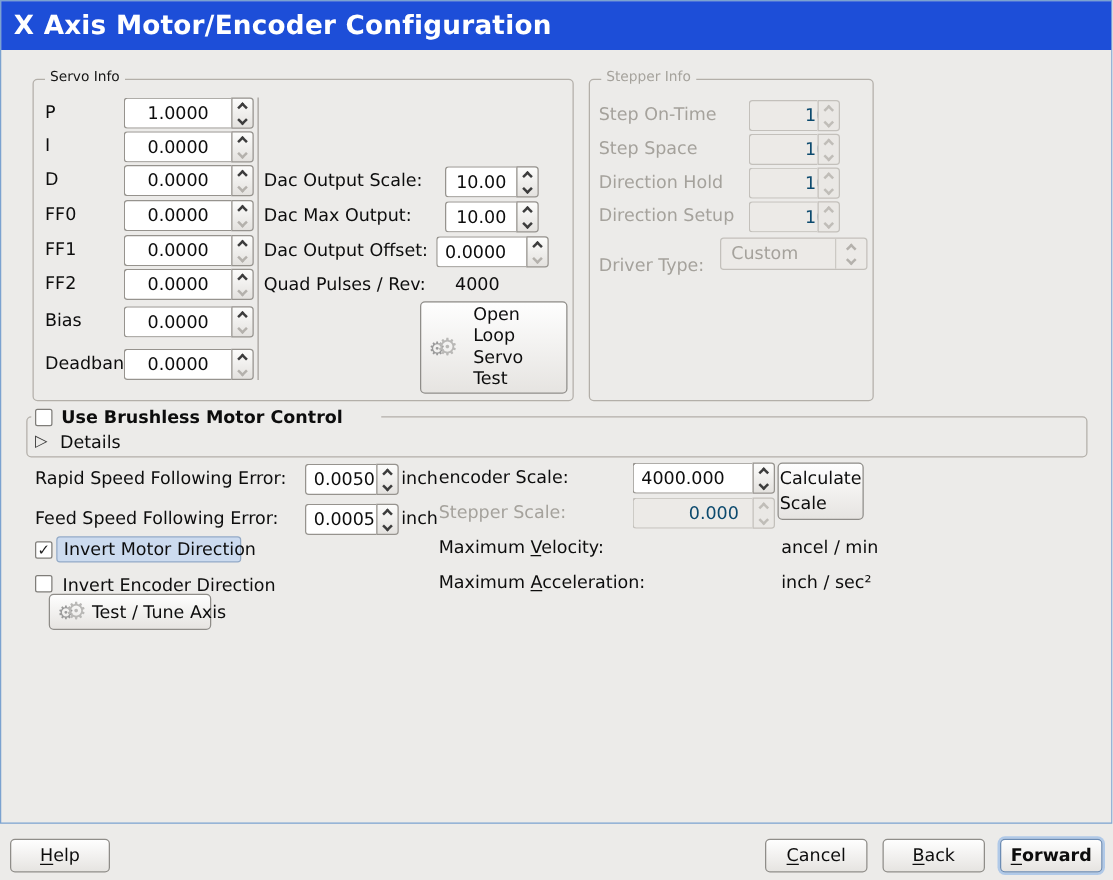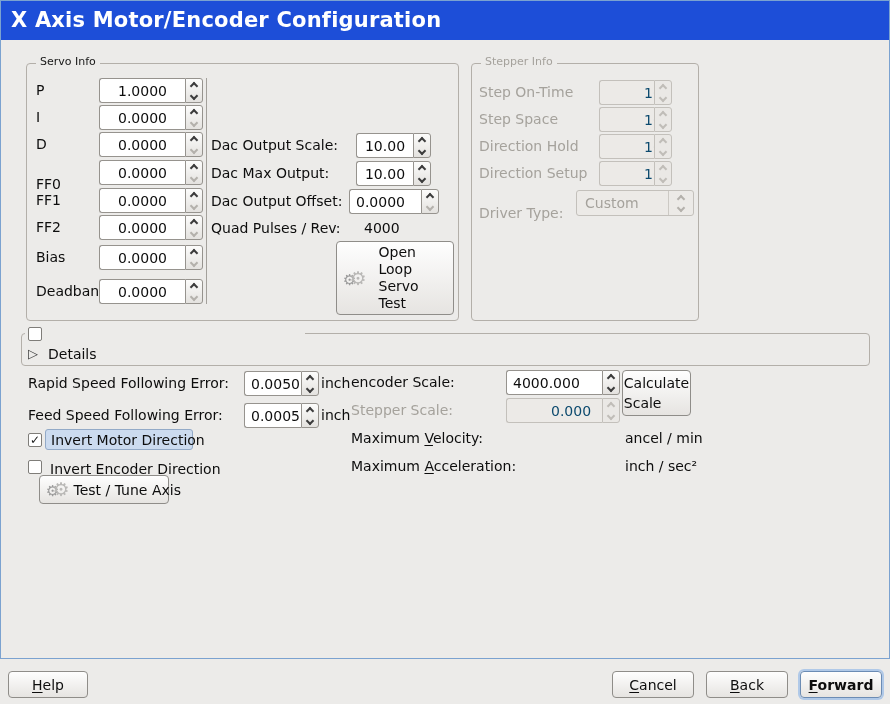--- a/index.html
+++ b/index.html
@@ -124,21 +124,21 @@
 
   <span class="lbl" style="left:35px;top:135px;">D</span>
   <div class="spin" style="left:98px;top:131px;width:104px;">
     <div class="entry center">0.0000</div>
     <div class="btns">
         <i class="chv up"></i>
         <i class="chv dn dim"></i>
       </div>
   </div>
 
-  <span class="lbl" style="left:35px;top:163px;margin-top:12px;">FF0</span>
+  <span class="lbl" style="left:35px;top:163px;">FF0</span>
   <div class="spin" style="left:98px;top:159px;width:104px;">
     <div class="entry center">0.0000</div>
     <div class="btns">
         <i class="chv up"></i>
         <i class="chv dn dim"></i>
       </div>
   </div>
 
   <span class="lbl" style="left:35px;top:191px;">FF1</span>
   <div class="spin" style="left:98px;top:187px;width:104px;">
@@ -263,20 +263,21 @@
     <span class="cval">Custom</span>
     <span class="carr">
         <i class="chv up dim"></i>
         <i class="chv dn dim"></i>
       </span>
   </div>
 
   <div class="frame" style="left:20px;top:332px;width:847px;height:31px;"></div>
   <span class="patch" style="left:24px;top:324px;width:280px;height:17px;"></span>
   <span class="cb" style="left:27px;top:326px;"></span>
+  <span class="lbl" style="left:48px;top:325px;font-weight:bold;">Use Brushless Motor Control</span>
   <span class="expander-tri" style="left:27px;top:345px;">▷</span>
   <span class="lbl" style="left:47px;top:345px;">Details</span>
 
   <span class="lbl" style="left:27px;top:374px;">Rapid Speed Following Error:</span>
   <div class="spin" style="left:243px;top:370px;width:75px;">
     <div class="entry">0.0050</div>
     <div class="btns">
         <i class="chv up"></i>
         <i class="chv dn"></i>
       </div>

